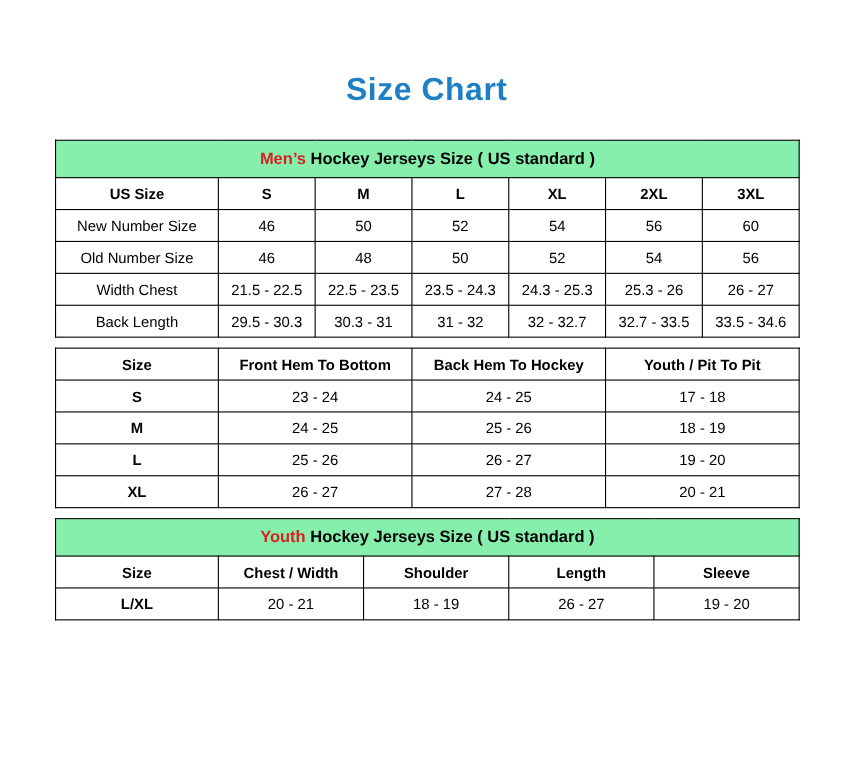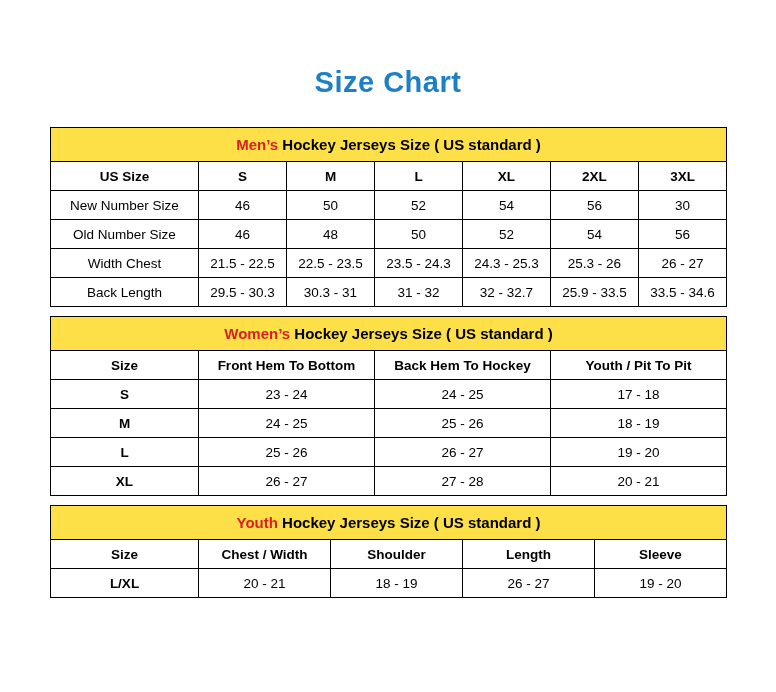--- a/index.html
+++ b/index.html
@@ -43,21 +43,21 @@
     border: 1px solid #000000;
     text-align: center;
     font-size: 13.5px;
     font-weight: normal;
     padding: 0;
     height: 28px;
     vertical-align: middle;
     background: #ffffff;
   }
   .banner td {
-    background: #fde047;
+    background: #86efac;
     font-size: 15px;
     height: 33px;
     font-weight: bold;
   }
   .banner .accent-men { color: #d81f26; }
   .banner .accent-women { color: #d81f26; }
   .banner .accent-youth { color: #d81f26; text-align: center; }
   .banner .rest { color: #000000; }
   .hdr td {
     font-weight: bold;
@@ -102,21 +102,21 @@
           <td>2XL</td>
           <td>3XL</td>
         </tr>
         <tr>
           <td>New Number Size</td>
           <td>46</td>
           <td>50</td>
           <td>52</td>
           <td>54</td>
           <td>56</td>
-          <td>30</td>
+          <td>60</td>
         </tr>
         <tr>
           <td>Old Number Size</td>
           <td>46</td>
           <td>48</td>
           <td>50</td>
           <td>52</td>
           <td>54</td>
           <td>56</td>
         </tr>
@@ -128,39 +128,36 @@
           <td>24.3 - 25.3</td>
           <td>25.3 - 26</td>
           <td>26 - 27</td>
         </tr>
         <tr>
           <td>Back Length</td>
           <td>29.5 - 30.3</td>
           <td>30.3 - 31</td>
           <td>31 - 32</td>
           <td>32 - 32.7</td>
-          <td>25.9 - 33.5</td>
+          <td>32.7 - 33.5</td>
           <td>33.5 - 34.6</td>
         </tr>
       </tbody>
     </table>
 
     <div class="spacer"></div>
 
     <table>
       <colgroup>
         <col style="width:148px">
         <col style="width:176px">
         <col style="width:176px">
         <col style="width:176px">
       </colgroup>
       <tbody>
-        <tr class="banner">
-          <td colspan="4"><span class="accent-women">Women’s</span><span class="rest"> Hockey Jerseys Size ( US standard )</span></td>
-        </tr>
         <tr class="hdr">
           <td>Size</td>
           <td>Front Hem To Bottom</td>
           <td>Back Hem To Hockey</td>
           <td>Youth / Pit To Pit</td>
         </tr>
         <tr>
           <td class="rowlabel-bold">S</td>
           <td>23 - 24</td>
           <td>24 - 25</td>

